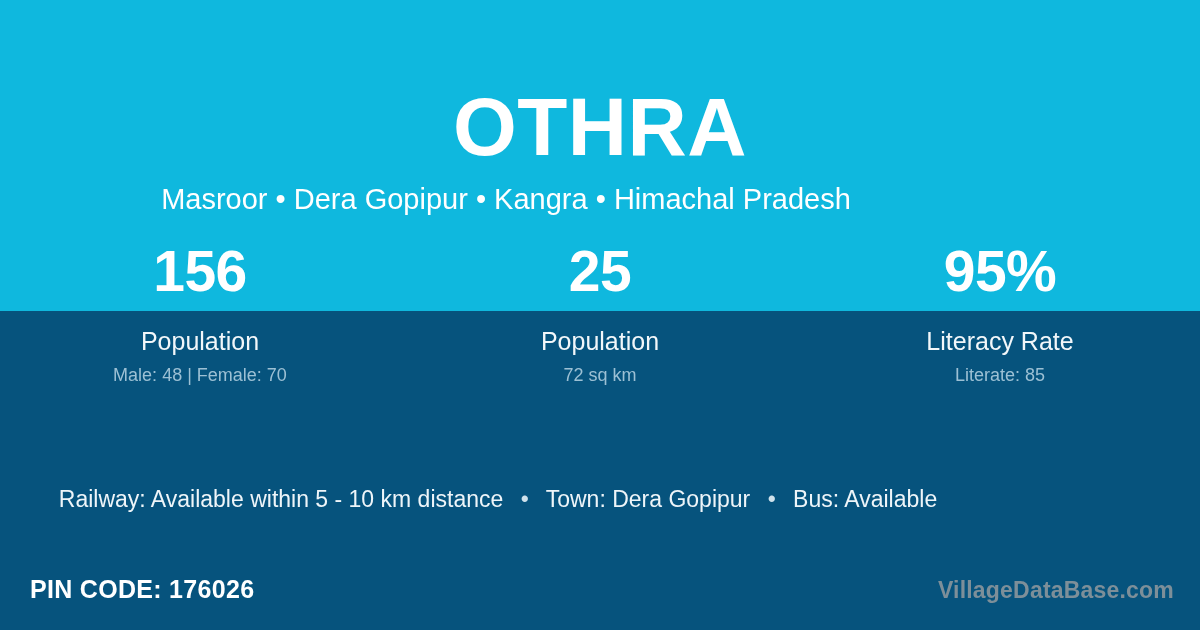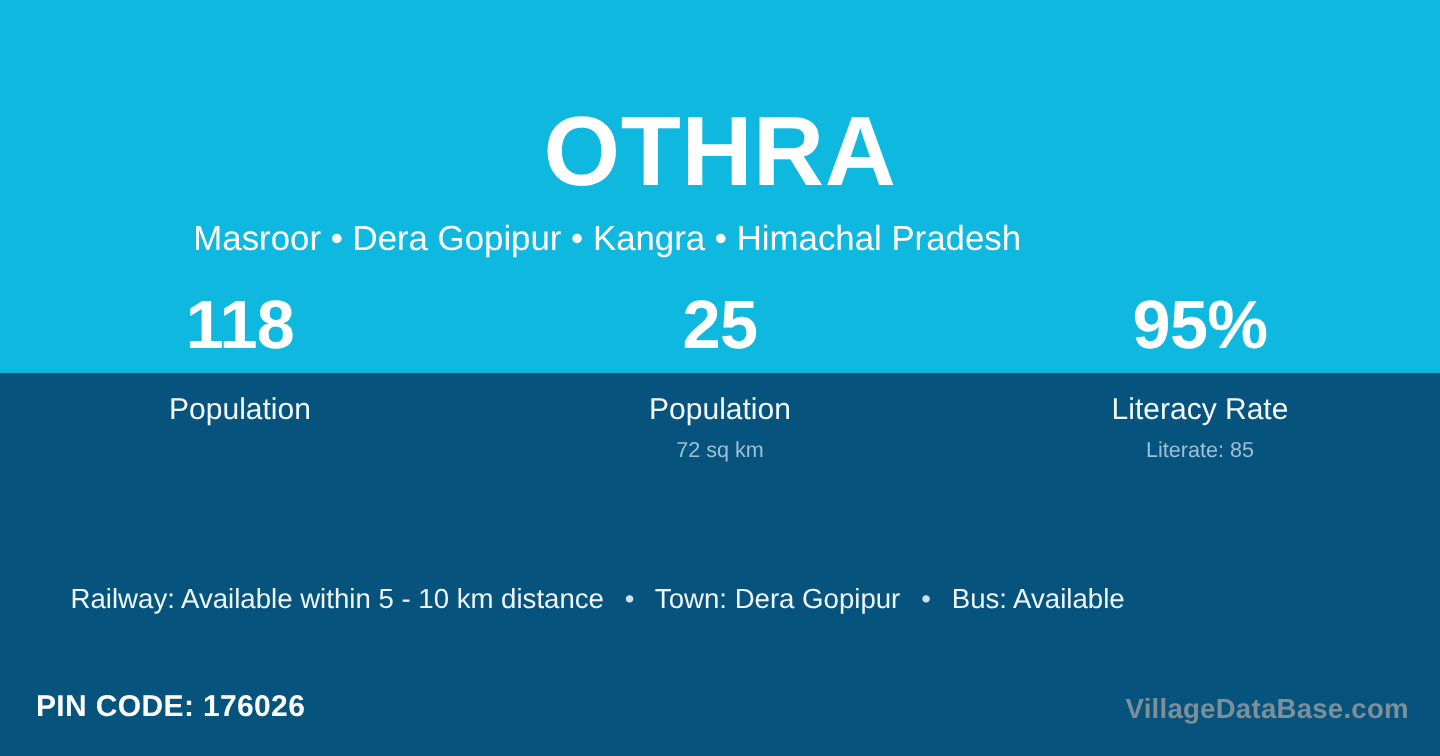--- a/index.html
+++ b/index.html
@@ -175,22 +175,23 @@
   <div id="band-bottom"></div>
 
   <div id="header">
     <h1 id="village-title">OTHRA</h1>
     <div id="village-location">Masroor • Dera Gopipur • Kangra • Himachal Pradesh</div>
   </div>
 
   <div id="stats-row">
 
     <div class="stat-block">
-      <span class="stat-value">118</span>
+      <span class="stat-value">156</span>
       <span class="stat-label">Population</span>
+      <span class="stat-detail">Male: 48 | Female: 70</span>
     </div>
 
     <div class="stat-block">
       <span class="stat-value">25</span>
       <span class="stat-label">Population</span>
       <span class="stat-detail">72 sq km</span>
     </div>
 
     <div class="stat-block">
       <span class="stat-value">95%</span>

